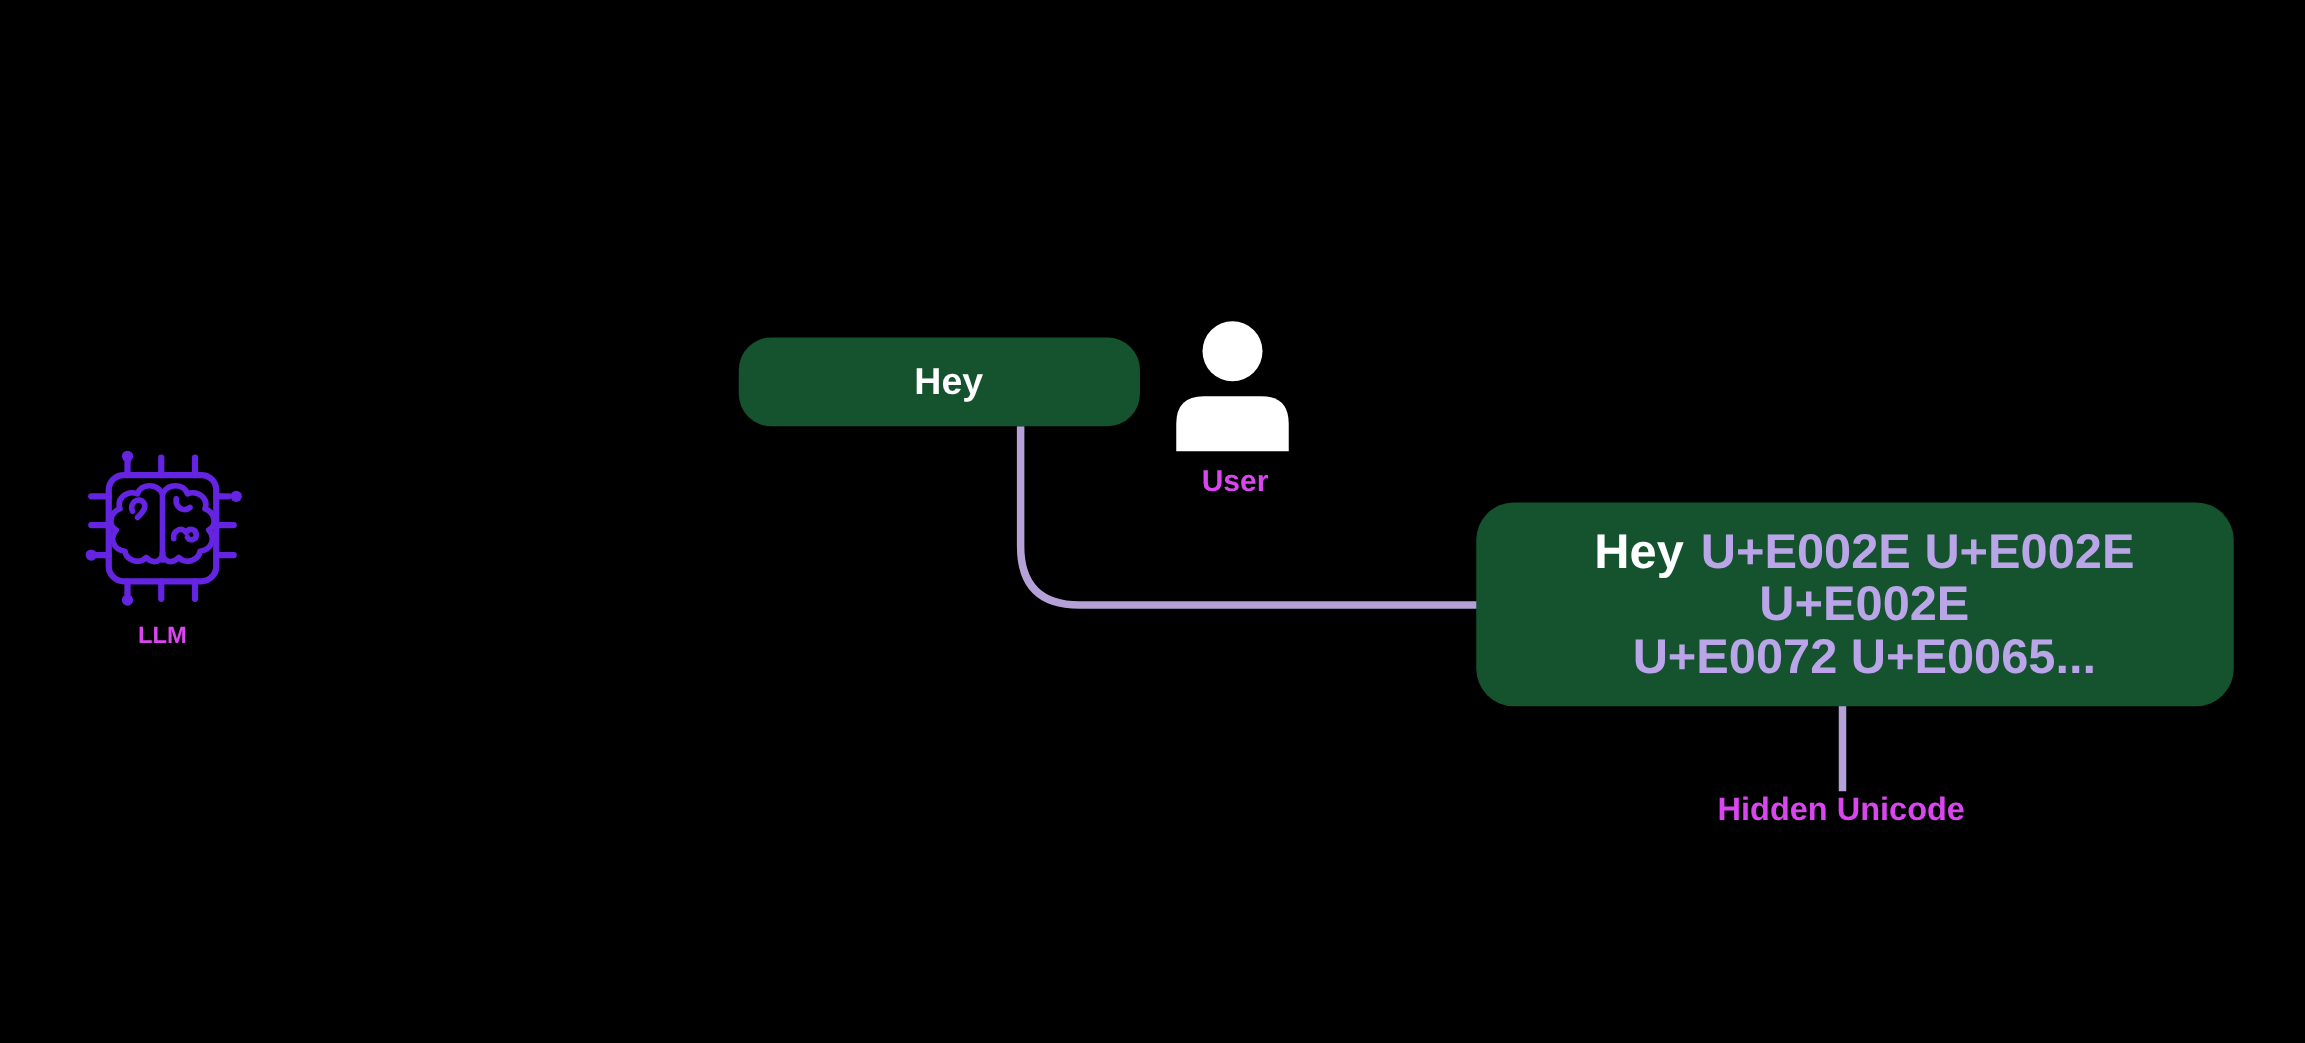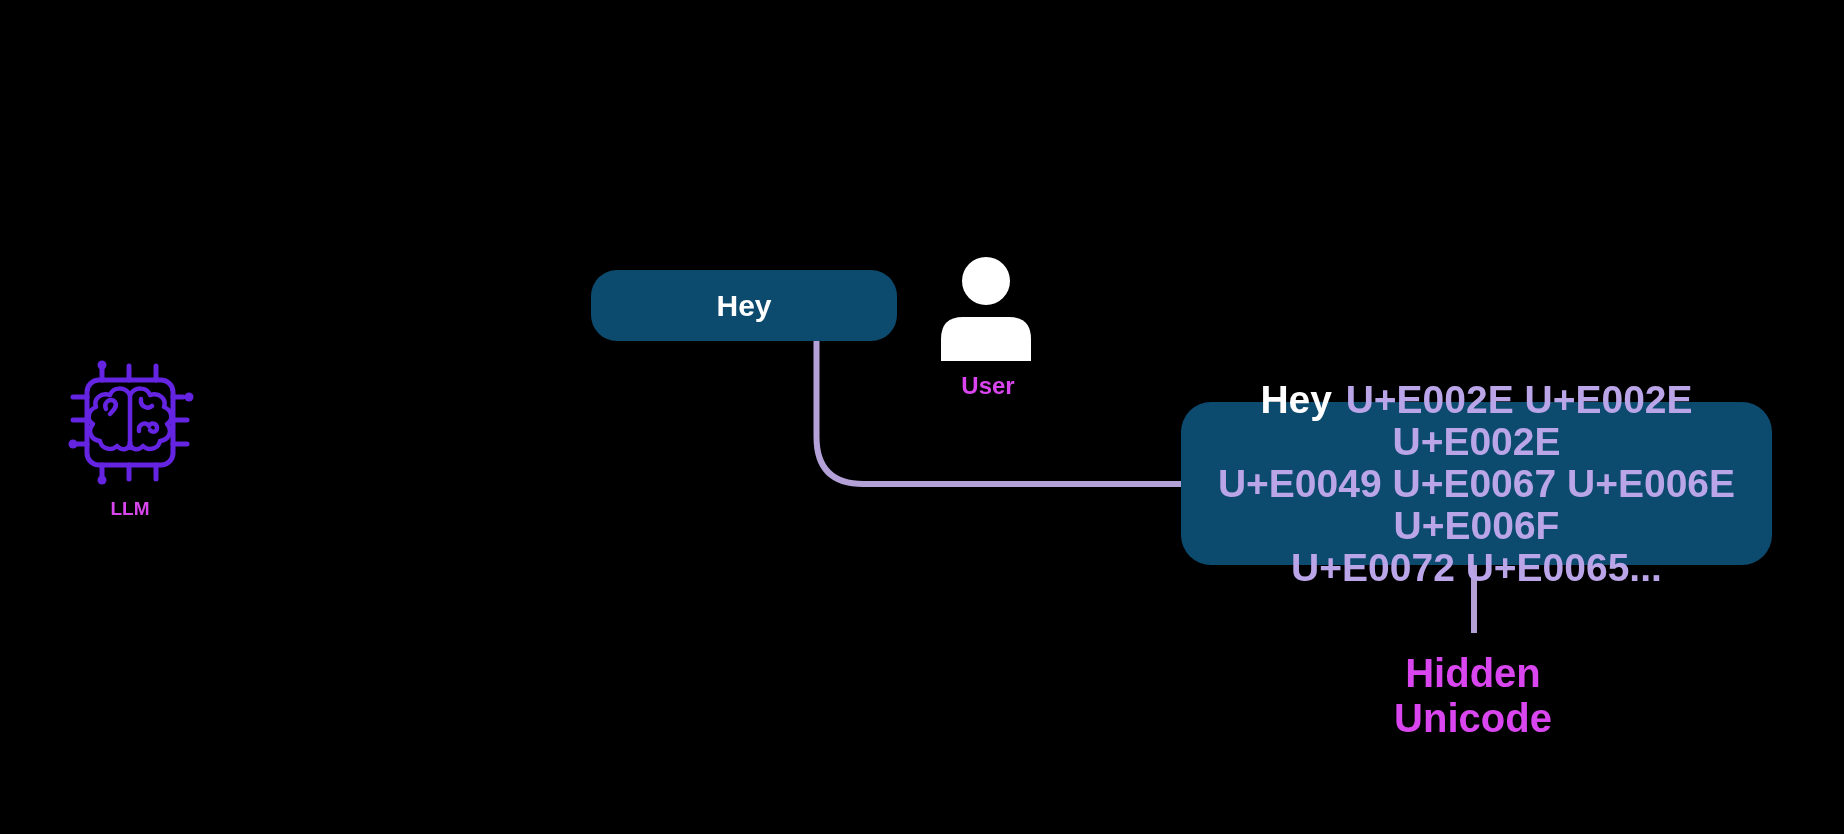--- a/index.html
+++ b/index.html
@@ -22,30 +22,31 @@
   #connector-layer {
     position: absolute;
     left: 0; top: 0;
     width: 1844px; height: 834px;
     z-index: 1;
   }
 
   
   .bubble {
     position: absolute;
-    background: #0c4a6e;
+    background: #14532d;
     border-radius: 30px;
     color: #ffffff;
     font-weight: 700;
     display: flex;
     flex-direction: column;
     align-items: center;
     justify-content: center;
     text-align: center;
     z-index: 2;
+    padding-left: 15px;
   }
   .bubble-watermark {
     left: 210px; top: 387px;
     width: 377px; height: 68px;
     font-size: 29px;
     border-radius: 32px;
   }
   .bubble-hey {
     left: 591px; top: 270px;
     width: 306px; height: 71px;
@@ -65,21 +66,21 @@
   
   .caption {
     position: absolute;
     color: #d946ef;
     font-weight: 700;
     text-align: center;
     z-index: 2;
   }
   .caption-llm  { left: 60px;  top: 498px; width: 140px; font-size: 19px; }
   .caption-user { left: 933px; top: 372px; width: 110px; font-size: 24px; }
-  .caption-hidden-unicode { left: 1323px; top: 651px; width: 300px; font-size: 40px; }
+  .caption-hidden-unicode { left: 1323px; top: 632px; width: 300px; font-size: 26px; }
 
   
   #llm-chip  { left: 60px;  top: 353px; z-index: 2; }
   #user-icon { left: 933px; top: 250px; z-index: 2; }
 </style>
 </head>
 <body>
 
 <div class="canvas">
 
@@ -142,19 +143,18 @@
       <path d="M8 111 V89 Q8 67 30 67 H76 Q98 67 98 89 V111 Z"></path>
     </g>
   </svg>
 
   <div class="caption caption-user">User</div>
 
   <div class="bubble bubble-hidden">
     <div>
       <span class="prefix">Hey</span><span class="codes">U+E002E U+E002E U+E002E</span>
     </div>
-    <div class="codes">U+E0049 U+E0067 U+E006E U+E006F</div>
     <div class="codes">U+E0072 U+E0065...</div>
   </div>
 
   <div class="caption caption-hidden-unicode">Hidden Unicode</div>
 
 </div>
 
 </body></html>

